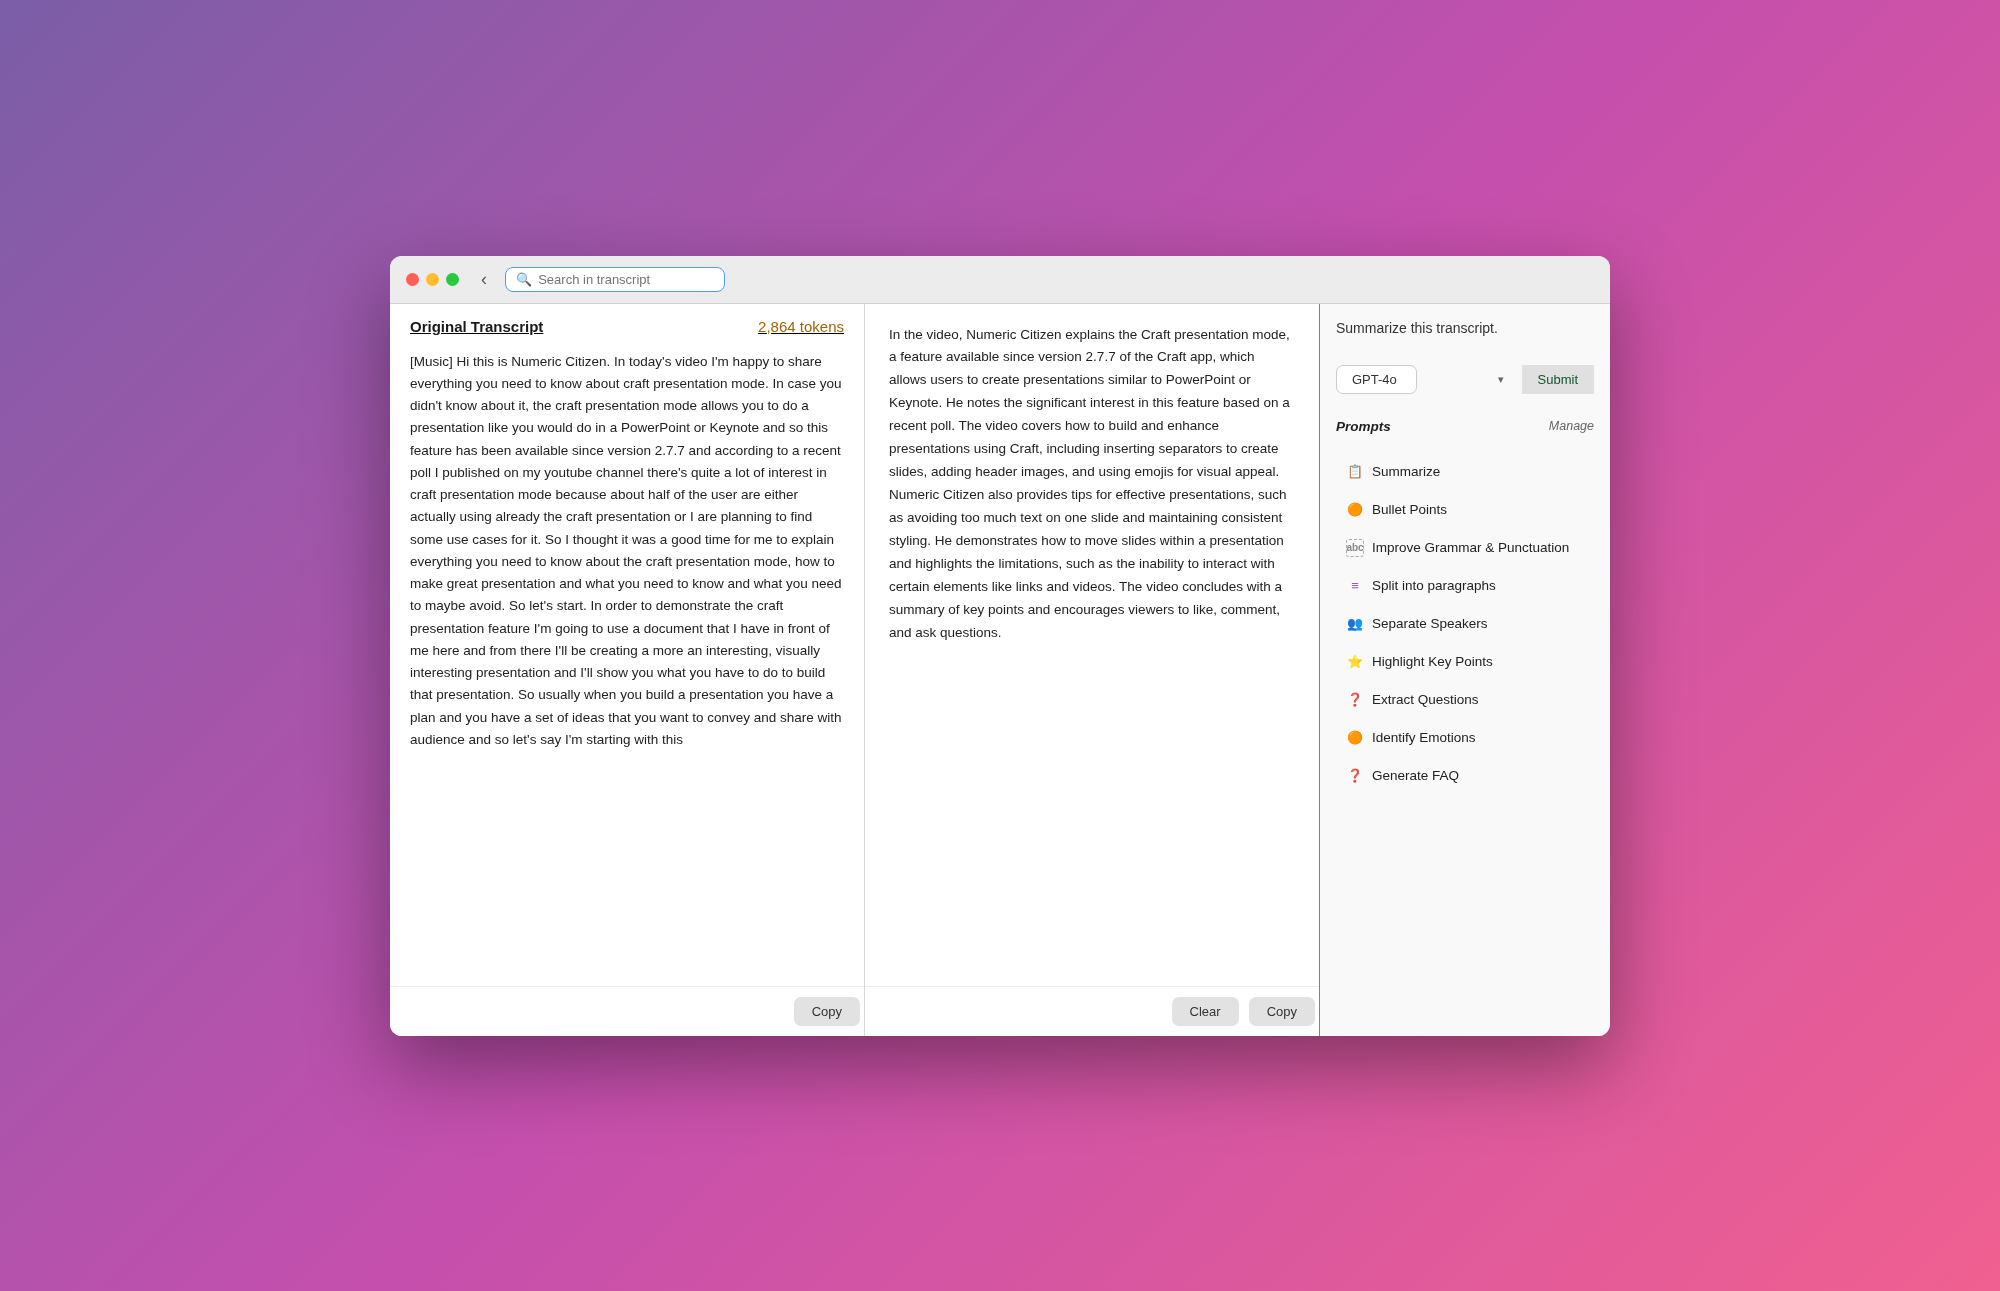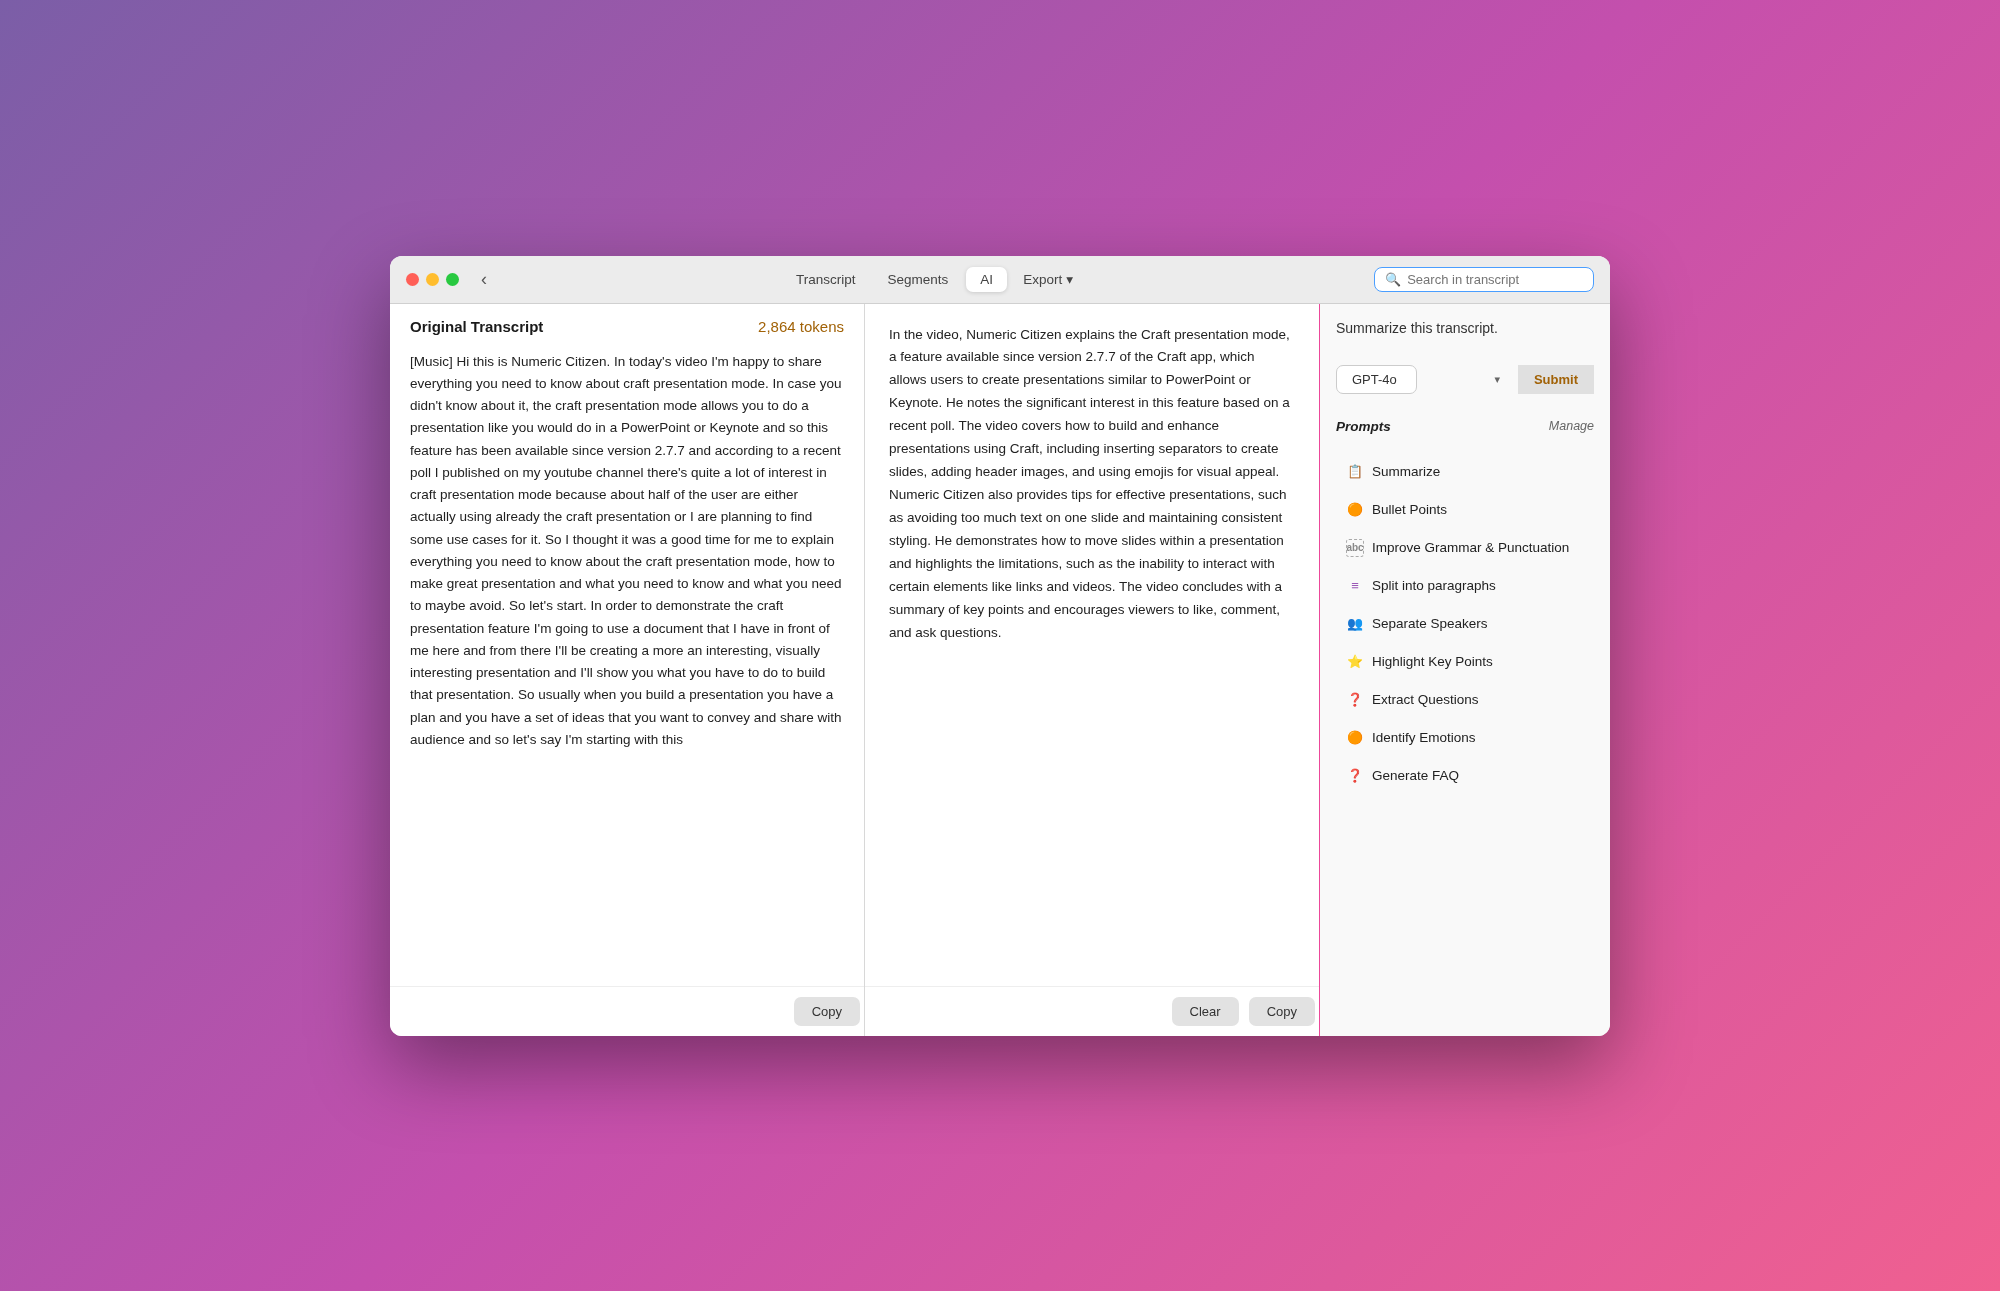--- a/index.html
+++ b/index.html
@@ -139,20 +139,21 @@
       flex-direction: column;
       background: #fff;
     }
 
     .panel-header {
       display: flex;
       justify-content: space-between;
       align-items: flex-start;
       padding: 14px 20px 10px;
       flex-shrink: 0;
+      text-decoration: underline;
     }
 
     .panel-title {
       font-size: 15px;
       font-weight: 600;
       color: #1a1a1a;
     }
 
     .token-count {
       font-size: 15px;
@@ -255,22 +256,22 @@
       font-size: 11px;
       color: #666;
     }
 
     .submit-btn {
       padding: 7px 16px;
       background: #e0e0e0;
       border: none;
       border-radius: 0;
       font-size: 13px;
-      font-weight: 700;
-      color: #a16207;
+      font-weight: 400;
+      color: #14532d;
       cursor: pointer;
     }
 
     .prompts-section-header {
       display: flex;
       justify-content: space-between;
       align-items: center;
       margin-bottom: 10px;
       font-style: italic;
     }
@@ -343,29 +344,20 @@
 
 <div class="window">
 
   <div class="titlebar">
     <div class="traffic-lights">
       <div class="traffic-light tl-red"></div>
       <div class="traffic-light tl-yellow"></div>
       <div class="traffic-light tl-green"></div>
     </div>
     <button class="back-btn">‹</button>
-    <div class="nav-tabs">
-      <button class="nav-tab">Transcript</button>
-      <button class="nav-tab">Segments</button>
-      <button class="nav-tab active">AI</button>
-      <button class="export-btn">
-        <span>Export</span>
-        <span>▾</span>
-      </button>
-    </div>
     <div class="search-box">
       <span class="search-icon-svg">🔍</span>
       <input class="search-input" type="text" placeholder="Search in transcript" style="">
     </div>
   </div>
 
   <div class="main-content">
 
     <div class="panel-left">
       <div class="panel-header">

